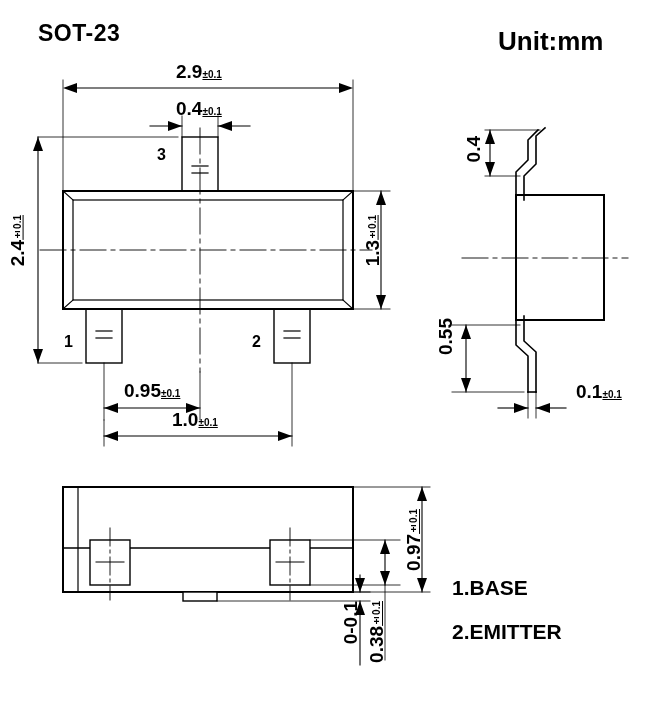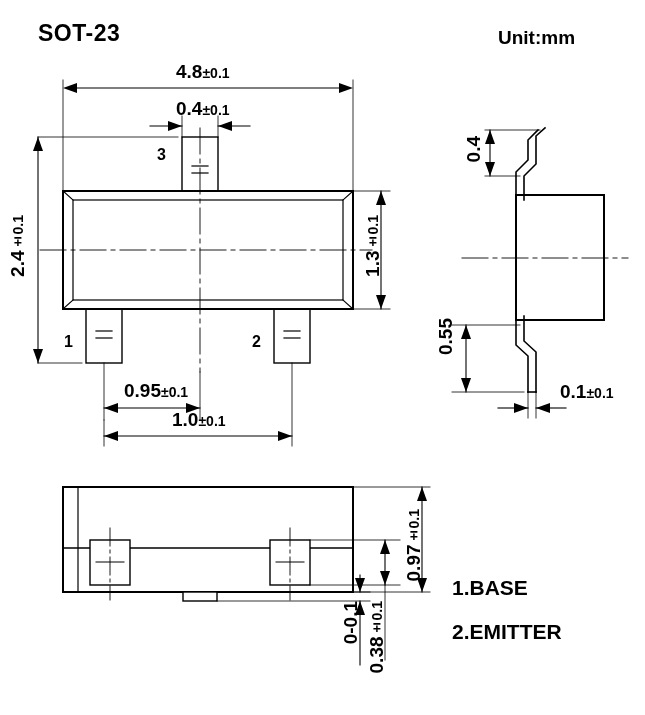--- a/index.html
+++ b/index.html
@@ -22,30 +22,31 @@
     color: #000000;
     white-space: nowrap;
     line-height: 1;
   }
   .title {
     font-size: 23px;
     font-weight: bold;
     letter-spacing: 0.5px;
   }
   .unit {
-    font-size: 19px;
+    font-size: 26px;
     font-weight: bold;
   }
   .dim {
     font-size: 19px;
     font-weight: bold;
   }
   .tol {
-    font-size: 14px;
-    font-weight: bold;
+    font-size: 10px;
+    font-weight: bold;
+    text-decoration: underline;
   }
   .pin {
     font-size: 16px;
     font-weight: bold;
   }
   .legend {
     font-size: 21px;
     font-weight: bold;
   }
   svg.art {
@@ -203,21 +204,21 @@
       <polygon points="360,601 355,615 365,615" fill="#000000" stroke="none"></polygon>
 
     </g>
   </svg>
 
   <div class="lbl title" style="left:38px; top:22px;">SOT-23</div>
 
   <div class="lbl unit" style="left:498px; top:28px;">Unit:mm</div>
 
   <div class="lbl" style="left:176px; top:62px;">
-    <span class="dim">4.8</span><span class="tol">±0.1</span>
+    <span class="dim">2.9</span><span class="tol">±0.1</span>
   </div>
 
   <div class="lbl" style="left:176px; top:99px;">
     <span class="dim">0.4</span><span class="tol">±0.1</span>
   </div>
 
   <div class="lbl vtext" style="left:8px; top:215px;">
     <span class="dim">2.4</span><span class="tol">±0.1</span>
   </div>
 
@@ -238,21 +239,21 @@
   <div class="lbl pin" style="left:252px; top:334px;">2</div>
 
   <div class="lbl vtext" style="left:464px; top:136px;">
     <span class="dim">0.4</span>
   </div>
 
   <div class="lbl vtext" style="left:436px; top:318px;">
     <span class="dim">0.55</span>
   </div>
 
-  <div class="lbl" style="left:560px; top:382px;">
+  <div class="lbl" style="left:576px; top:382px;">
     <span class="dim">0.1</span><span class="tol">±0.1</span>
   </div>
 
   <div class="lbl vtext" style="left:404px; top:509px;">
     <span class="dim">0.97</span><span class="tol">±0.1</span>
   </div>
 
   <div class="lbl vtext" style="left:341px; top:601px;">
     <span class="dim">0-0.1</span>
   </div>

